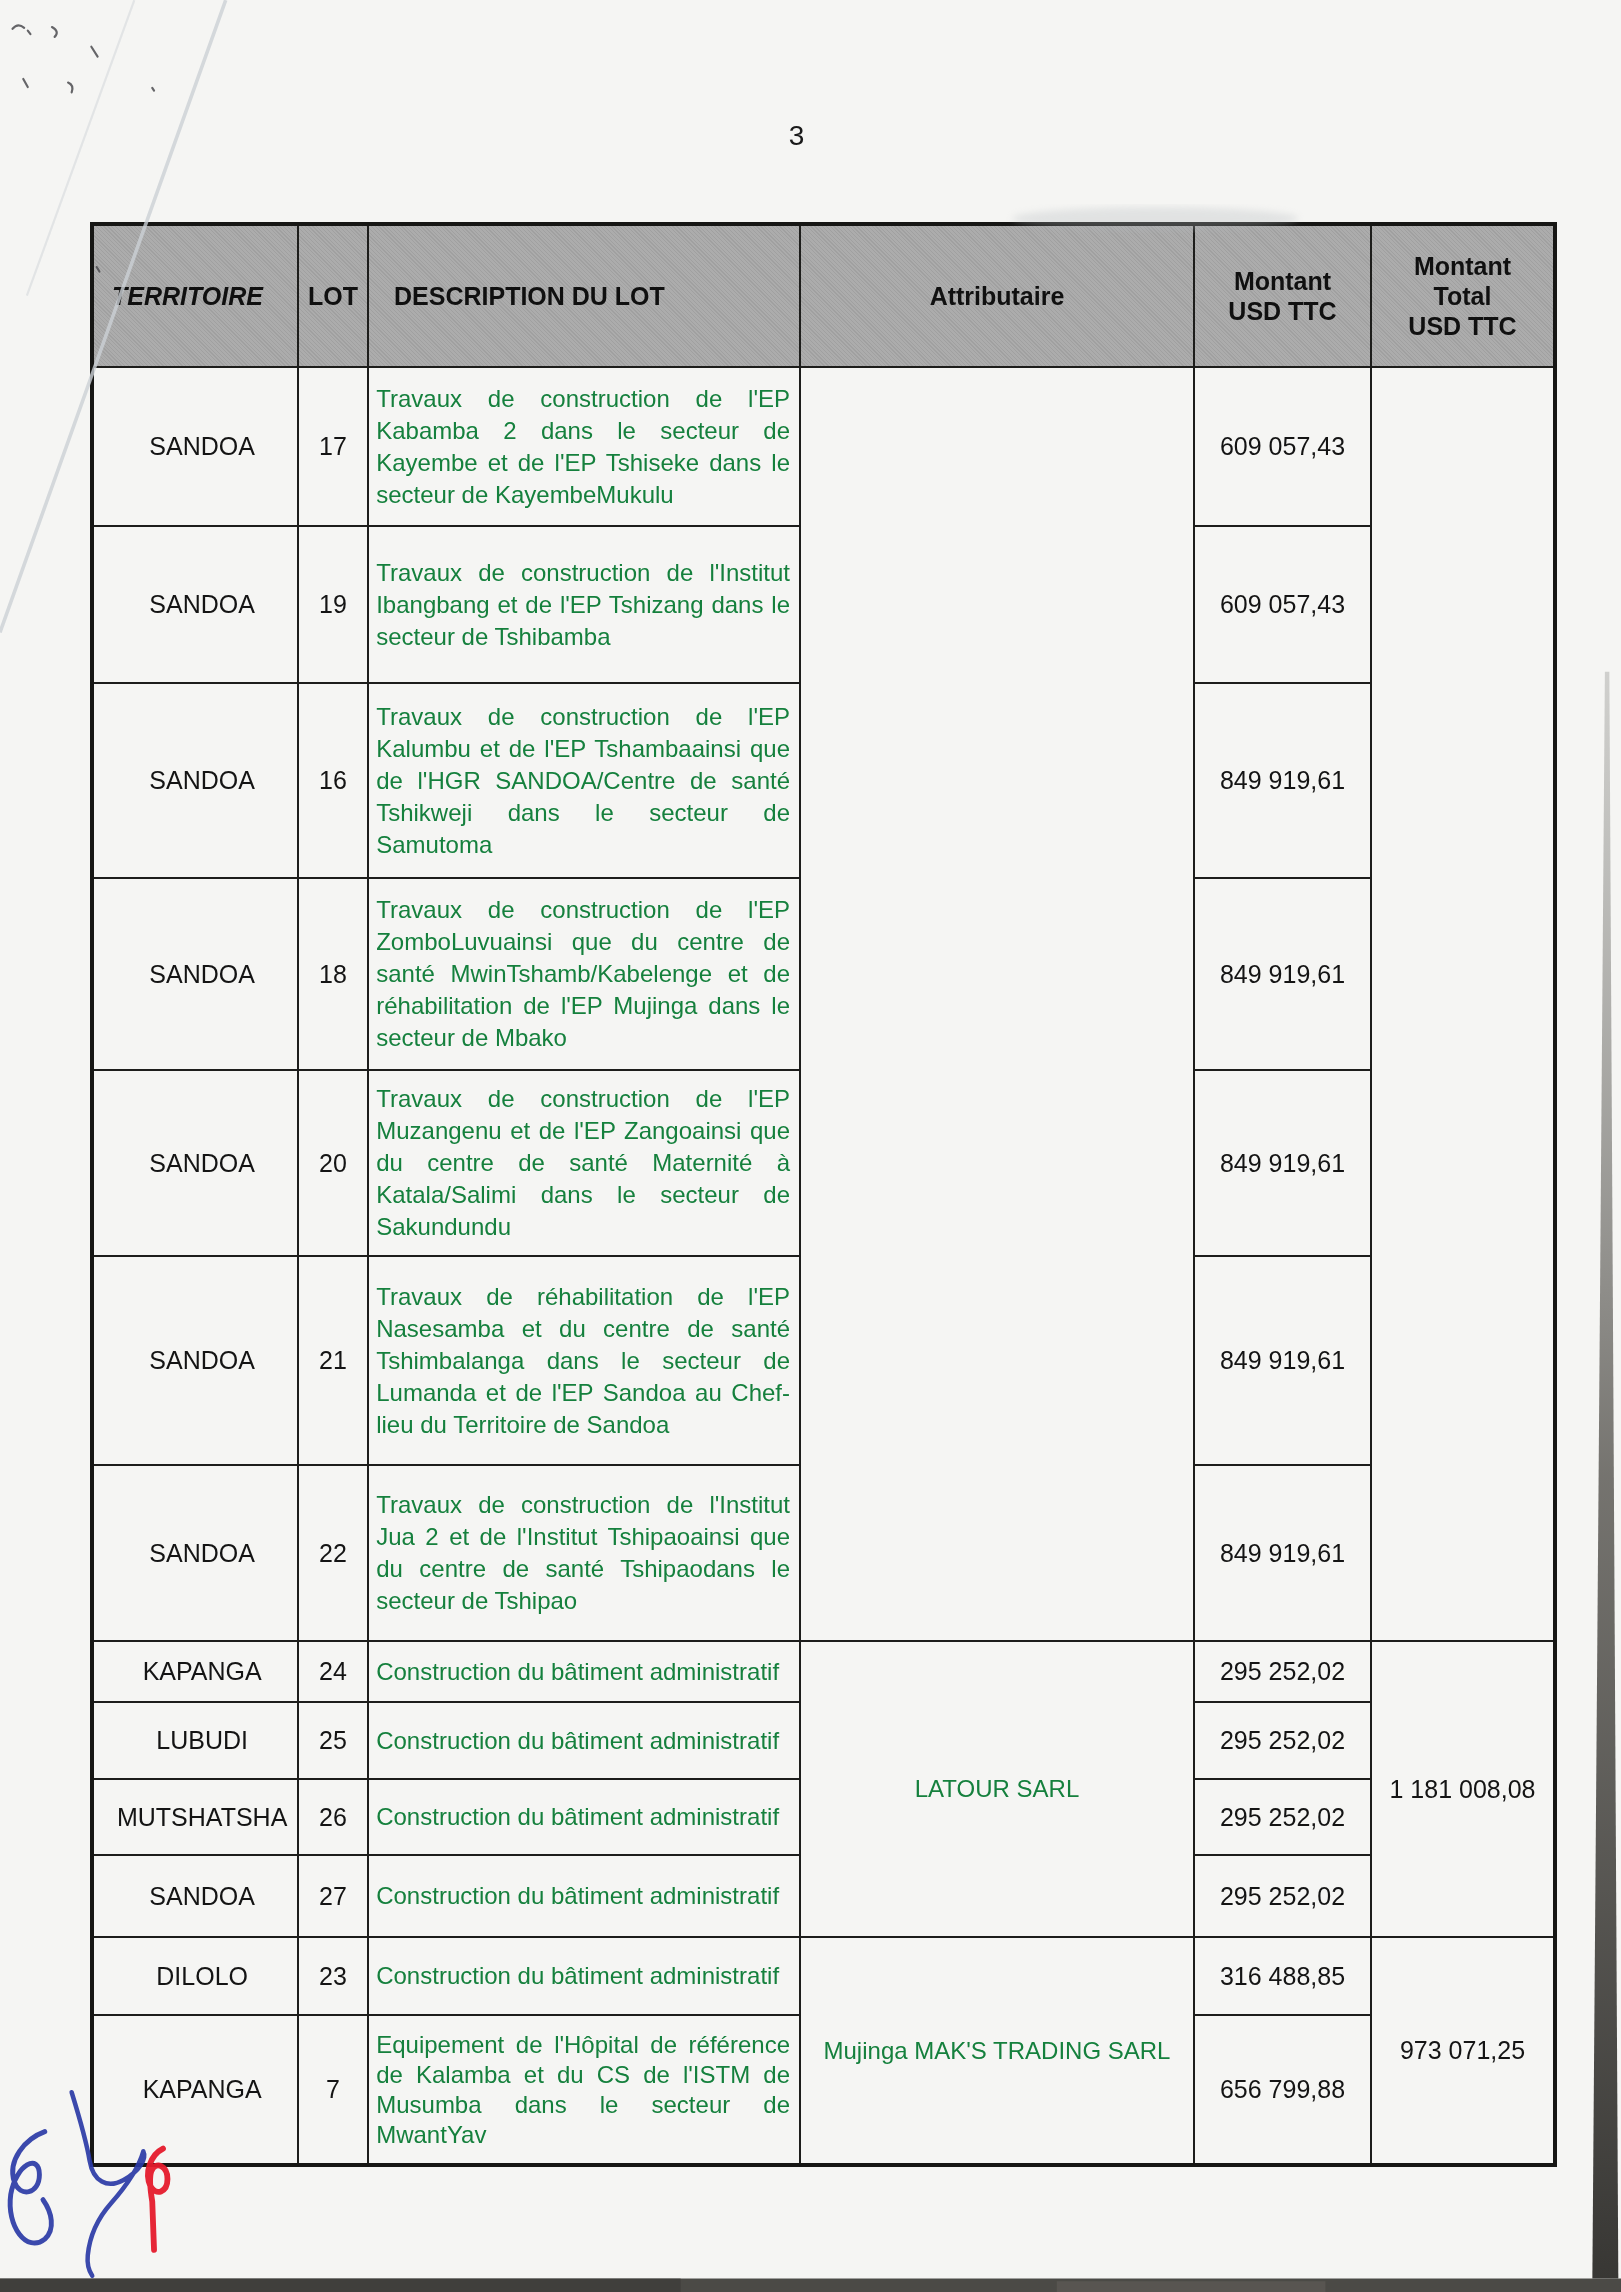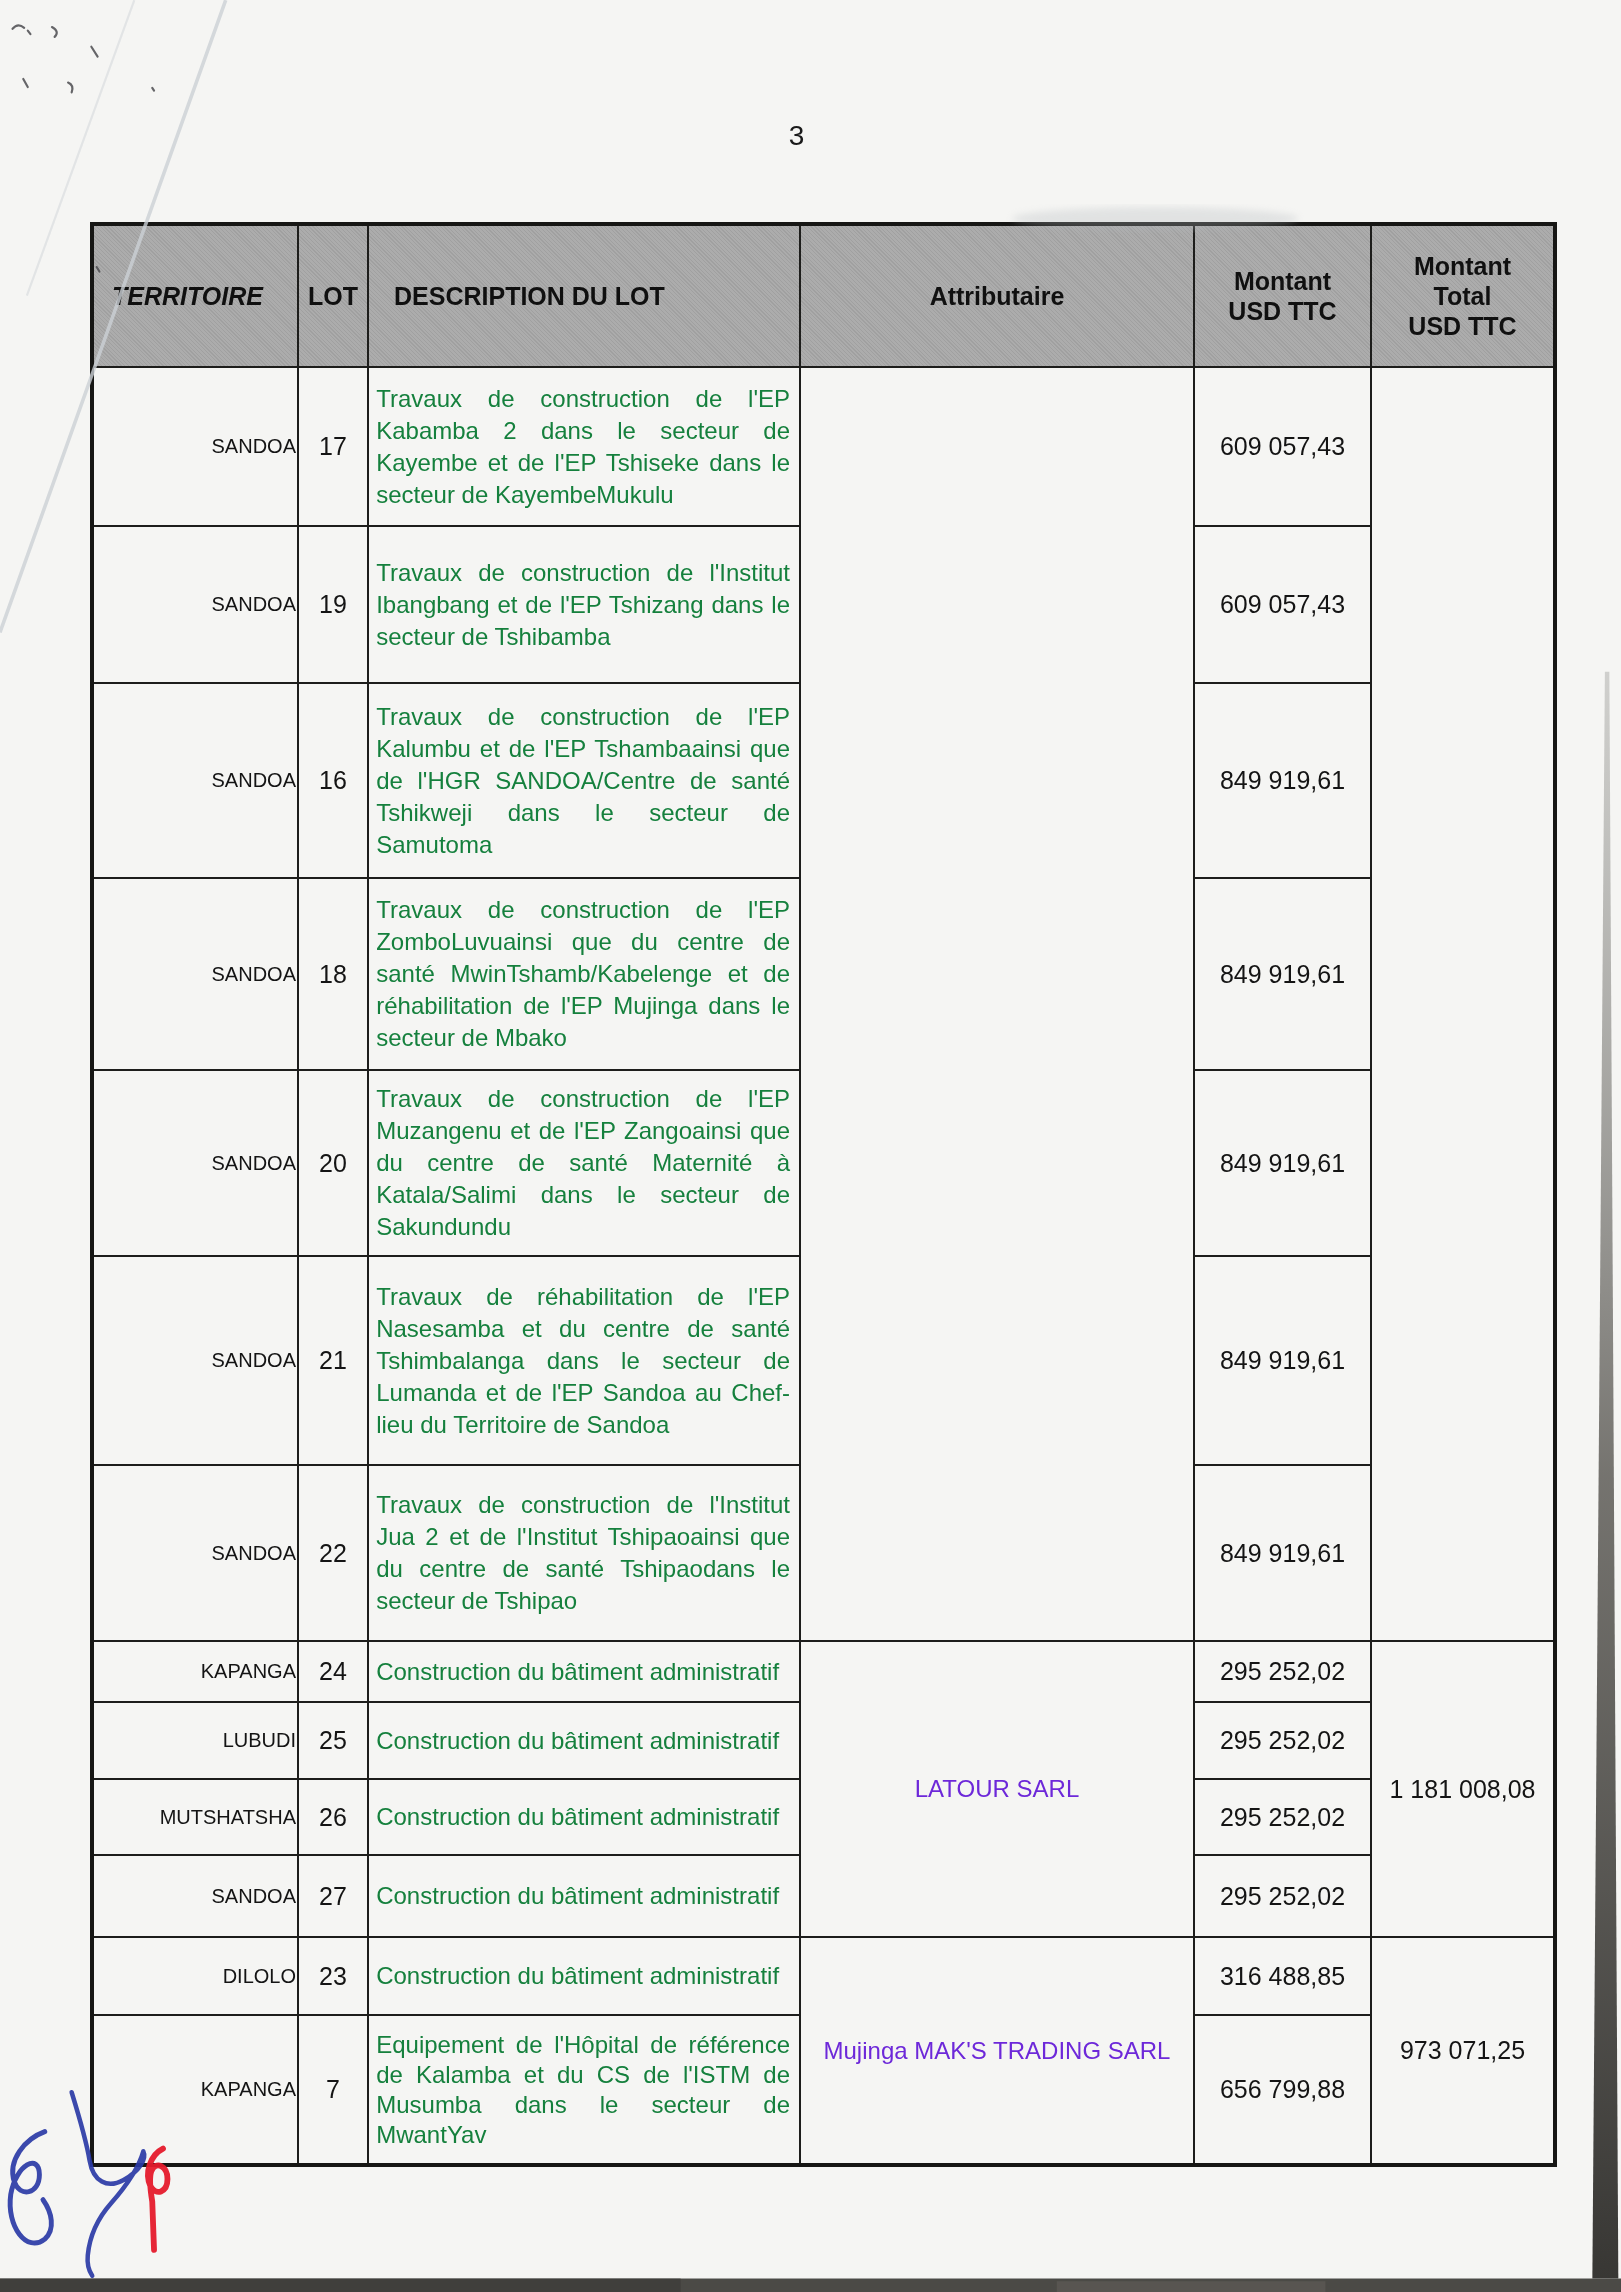--- a/index.html
+++ b/index.html
@@ -27,30 +27,30 @@
   thead tr{height:143px;}
   thead th{
     background:#a9a9a9;
     background-image:repeating-linear-gradient(45deg, rgba(0,0,0,0.05) 0 0.9px, rgba(255,255,255,0.04) 0.9px 2.7px);
     font-size:25px;font-weight:bold;color:#101010;
     border-bottom:3.6px solid #161614;
     text-align:center;line-height:30px;
   }
   thead th.c-terr{text-align:left;padding-left:18px;font-style:italic;}
   thead th.c-desc{text-align:left;padding-left:25px;}
-  td.terr{font-size:20px;padding-left:14.3px;text-align:right;}
+  td.terr{font-size:25px;padding-left:14.3px;text-align:center;}
   td.lot{font-size:25px;text-align:center;}
   td.desc{padding:3.6px 9px 3.6px 7.2px;}
   .desc-text{
     font-size:24px;line-height:32px;text-align:justify;text-justify:inter-word;
     color:#15803d;
   }
   tbody tr:nth-child(n+8):nth-child(-n+12) .desc-text{line-height:29.6px;}
   tbody tr:nth-child(13) .desc-text{line-height:30px;}
-  td.attr{font-size:24px;text-align:center;color:#6d28d9;}
+  td.attr{font-size:24px;text-align:center;color:#15803d;}
   td.mont,td.total{font-size:25px;text-align:center;white-space:nowrap;margin-top:13px;}
   
   tbody tr:nth-child(1){height:159px}
   tbody tr:nth-child(2){height:157px}
   tbody tr:nth-child(3){height:195px}
   tbody tr:nth-child(4){height:192px}
   tbody tr:nth-child(5){height:186px}
   tbody tr:nth-child(6){height:209px}
   tbody tr:nth-child(7){height:176px}
   tbody tr:nth-child(8){height:61px}

